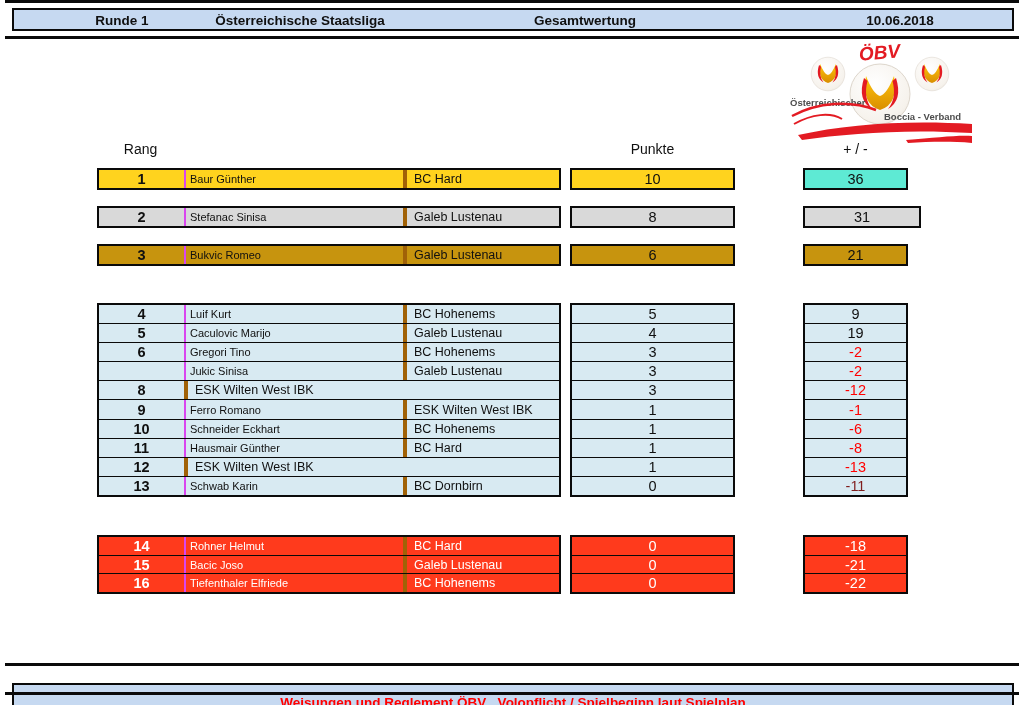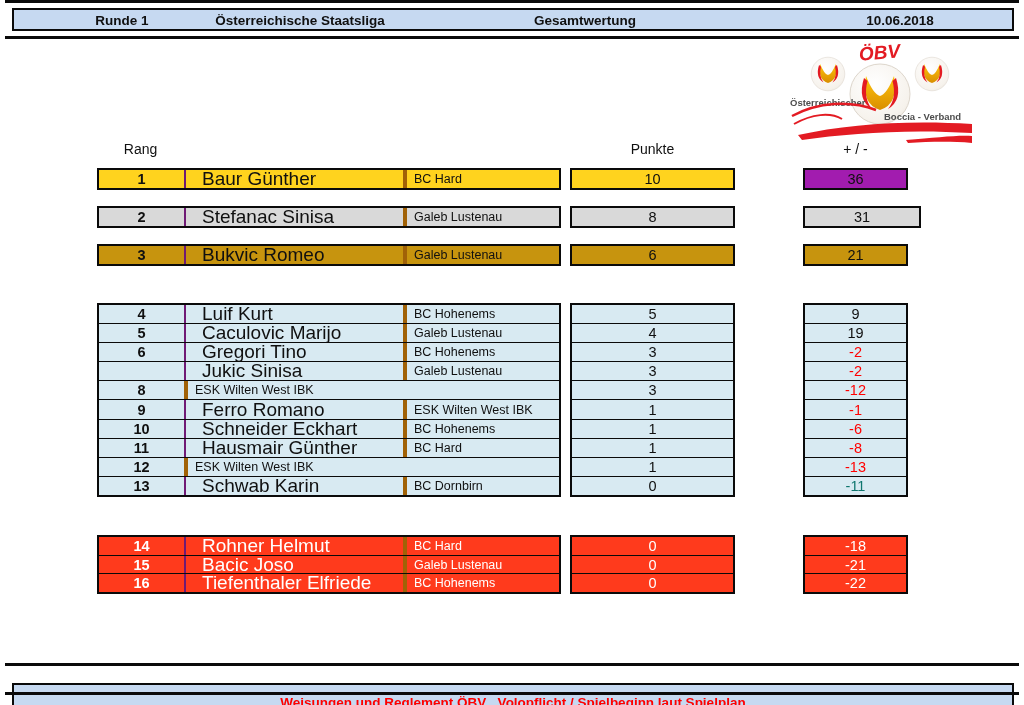--- a/index.html
+++ b/index.html
@@ -22,21 +22,21 @@
     font-size:14px;
   }
   .stack{
     position:absolute;border:2px solid #0a0a0a;box-sizing:border-box;
     display:flex;flex-direction:column;
   }
   .t-row{flex:1;display:flex;min-height:0;}
   .t-row + .t-row{border-top:1.5px solid #0a0a0a;}
   .cell{display:flex;align-items:center;box-sizing:border-box;overflow:hidden;white-space:nowrap;}
   .cell.rank{width:85px;justify-content:center;font-weight:bold;font-size:14.5px;}
-  .cell.name{flex:1 1 auto;border-left:2px solid #701a75;padding-left:16px;font-size:19px;}
+  .cell.name{flex:1 1 auto;border-left:2px solid #d946ef;padding-left:4px;font-size:11px;}
   .cell.club{width:156px;border-left:4px solid #a16207;padding-left:7px;font-size:12.5px;}
   .cell.val{flex:1;justify-content:center;font-size:14.5px;}
   .stack[data-tier="bottom"]{color:#fff;}
   .footer-band .bt{font-size:13.5px;}
 </style>
 </head>
 <body>
 
 <div class="rule" style="top:0;"></div>
 <div class="band" style="top: 8px; background: rgb(198, 217, 241);" id="header-band">
@@ -95,21 +95,21 @@
         <div class="cell rank">1</div>
         <div class="cell name">Baur Günther</div>
         <div class="cell club">BC Hard</div>
       </div>
     </div>
     <div class="stack" data-tier="gold" style="left: 570px; width: 165px; top: 168px; height: 22px; background: rgb(255, 211, 30);">
       <div class="t-row">
         <div class="cell val">10</div>
       </div>
     </div>
-    <div class="stack" data-tier="gold" style="left: 803px; width: 105px; top: 168px; height: 22px; background: #a21caf;">
+    <div class="stack" data-tier="gold" style="left: 803px; width: 105px; top: 168px; height: 22px; background: #5eead4;">
       <div class="t-row">
         <div class="cell val">36</div>
       </div>
     </div>
     <div class="stack" data-tier="silver" style="left: 97px; width: 464px; top: 206px; height: 22px; background: rgb(217, 217, 217);">
       <div class="t-row">
         <div class="cell rank">2</div>
         <div class="cell name">Stefanac Sinisa</div>
         <div class="cell club">Galeb Lustenau</div>
       </div>
@@ -245,21 +245,21 @@
       <div class="t-row">
         <div class="cell val" style="color: rgb(255, 0, 0);">-6</div>
       </div>
       <div class="t-row">
         <div class="cell val" style="color: rgb(255, 0, 0);">-8</div>
       </div>
       <div class="t-row">
         <div class="cell val" style="color: rgb(255, 0, 0);">-13</div>
       </div>
       <div class="t-row">
-        <div class="cell val" style="color: #0f766e;">-11</div>
+        <div class="cell val" style="color: #7f1d1d;">-11</div>
       </div>
     </div>
     <div class="stack" data-tier="bottom" style="left: 97px; width: 464px; top: 535px; height: 59px; background: rgb(255, 58, 28);">
       <div class="t-row">
         <div class="cell rank">14</div>
         <div class="cell name">Rohner Helmut</div>
         <div class="cell club">BC Hard</div>
       </div>
       <div class="t-row">
         <div class="cell rank">15</div>

